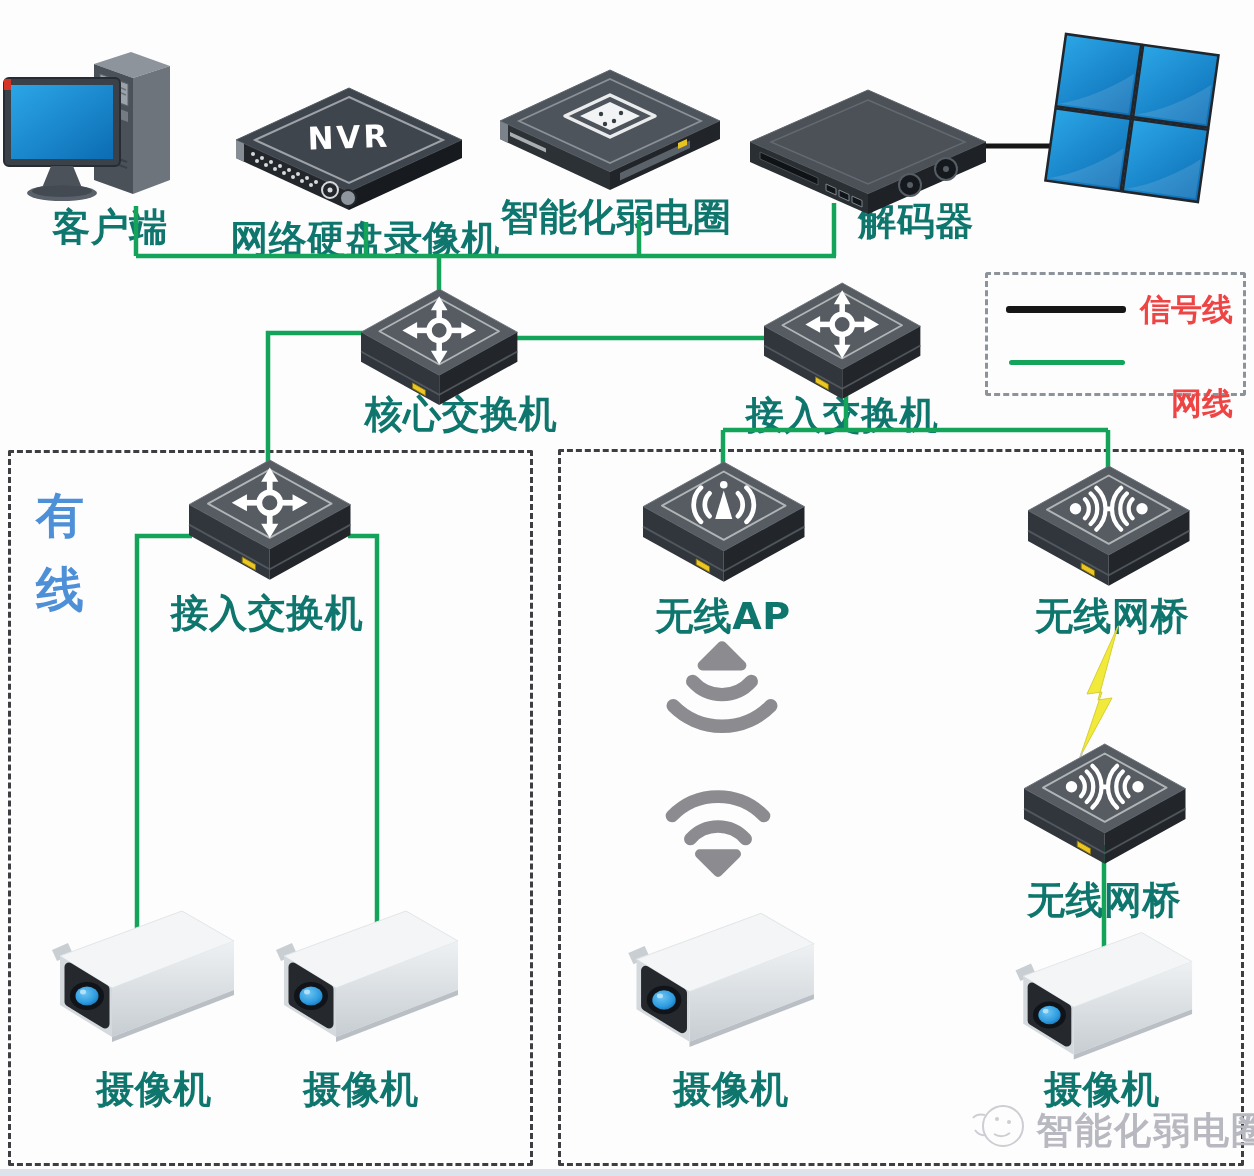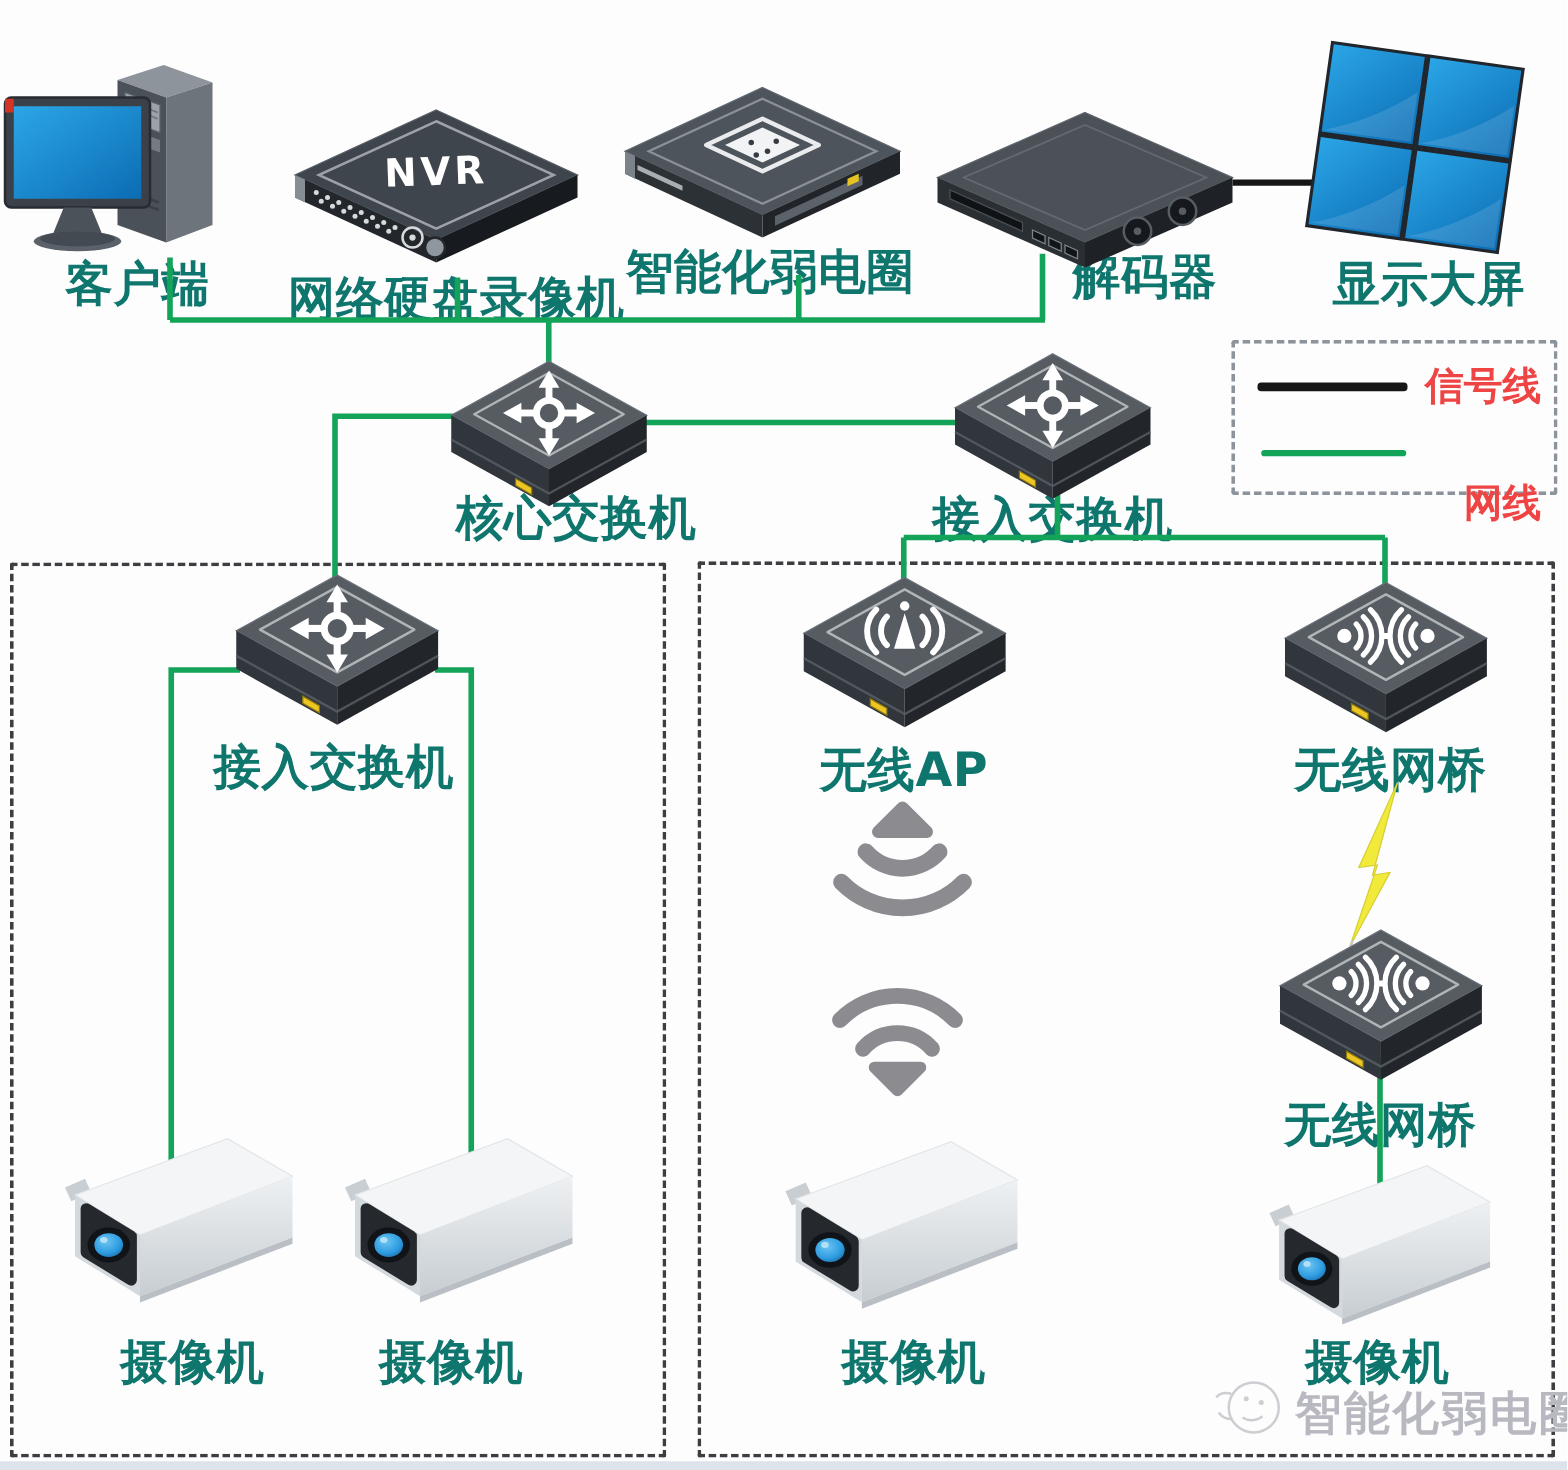--- a/index.html
+++ b/index.html
@@ -48,32 +48,32 @@
 
 <div class="canvas">
 
   <div class="zone-box wired"></div>
   <div class="zone-box wireless"></div>
 
   <div class="lbl" style="left:110px;top:205px;">客户端</div>
   <div class="lbl" style="left:365px;top:217px;">网络硬盘录像机</div>
   <div class="lbl" style="left:616px;top:195px;">智能化弱电圈</div>
   <div class="lbl" style="left:916px;top:199px;">解码器</div>
-  <div class="lbl" style="left:1143px;top:205px;">显示大屏</div>
   <div class="lbl" style="left:461px;top:392px;">核心交换机</div>
   <div class="lbl" style="left:842px;top:393px;">接入交换机</div>
   <div class="lbl" style="left:267px;top:591px;">接入交换机</div>
   <div class="lbl" style="left:723px;top:594px;">无线AP</div>
   <div class="lbl" style="left:1112px;top:594px;">无线网桥</div>
   <div class="lbl" style="left:1104px;top:878px;">无线网桥</div>
   <div class="lbl" style="left:154px;top:1067px;">摄像机</div>
   <div class="lbl" style="left:361px;top:1067px;">摄像机</div>
   <div class="lbl" style="left:731px;top:1067px;">摄像机</div>
   <div class="lbl" style="left:1102px;top:1067px;">摄像机</div>
 
+  <div class="zone-lbl" style="left:36px;top:478px;">有线</div>
 
   <div class="legend-box">
     <div class="legend-swatch signal"></div>
     <div class="legend-lbl signal">信号线</div>
     <div class="legend-swatch network"></div>
     <div class="legend-lbl network">网线</div>
   </div>
 
   <div class="watermark">智能化弱电圈</div>
   <div class="bottom-strip"></div>

